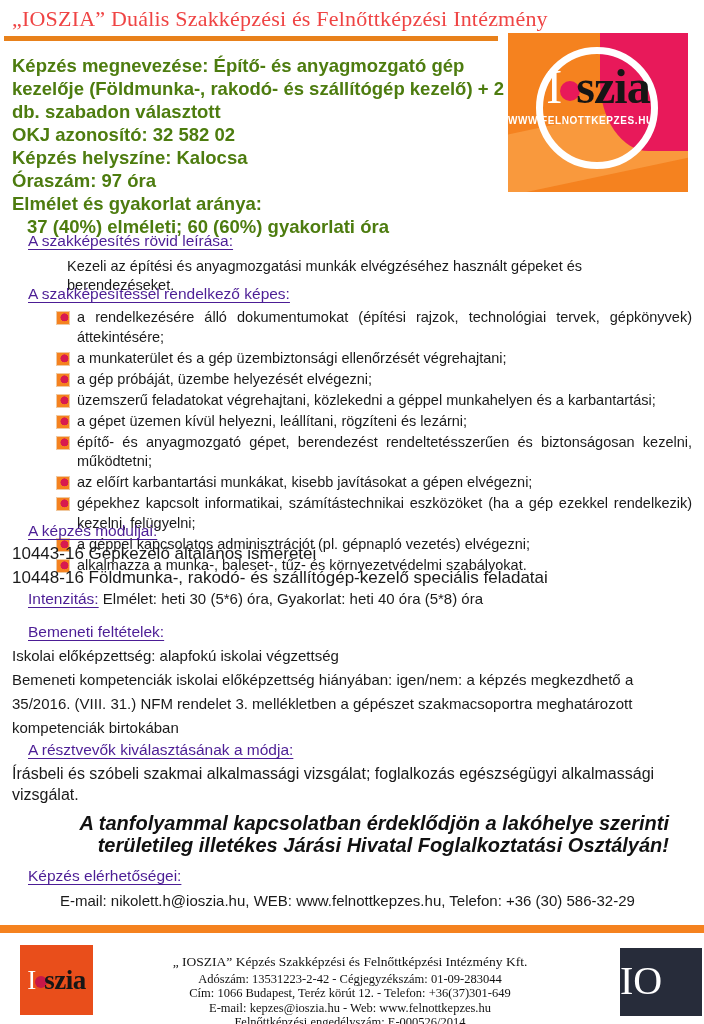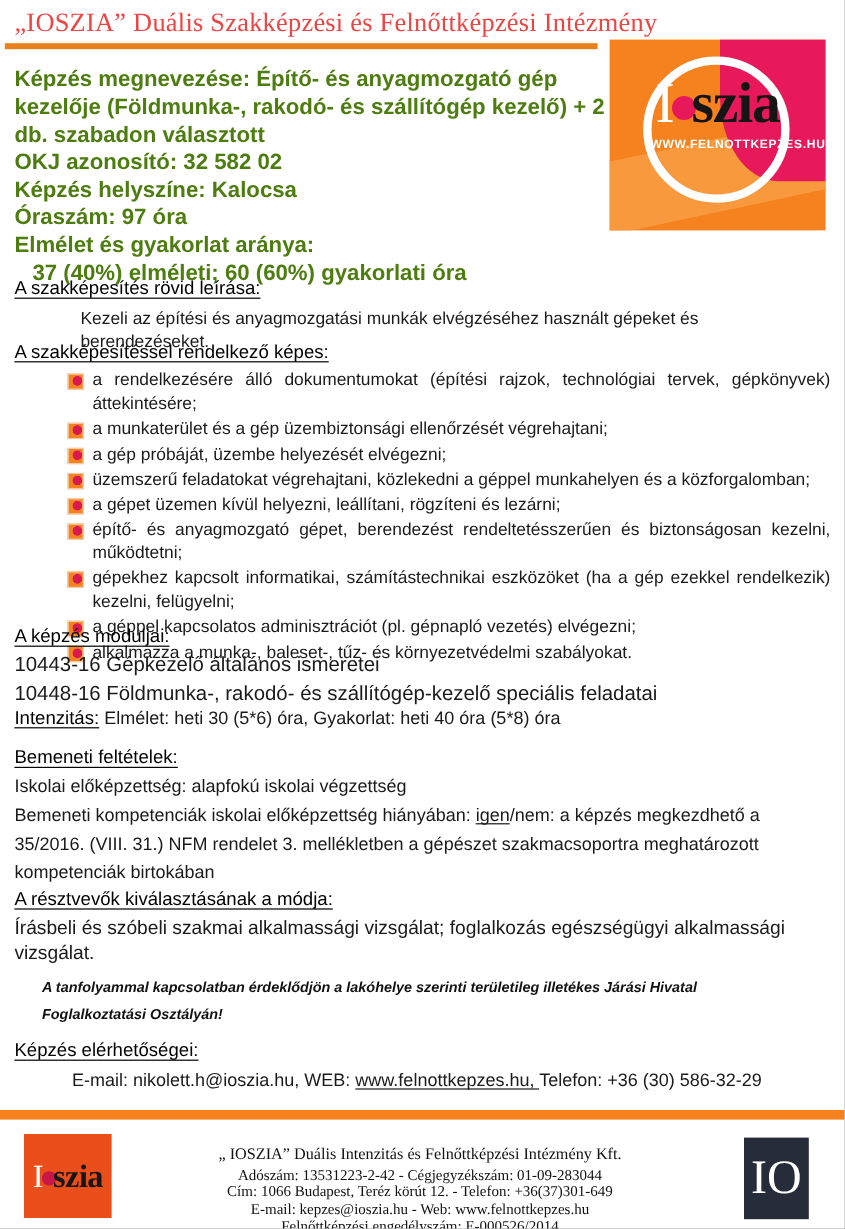--- a/index.html
+++ b/index.html
@@ -38,59 +38,59 @@
     position:absolute; top:30px; left:0; width:100%; text-align:center;
     font-family:"Liberation Serif", serif; font-size:48px; line-height:48px;
   }
   .logo-main .wordmark .i { color:#ffffff; font-weight:normal; }
   .logo-main .wordmark .o-dot {
     display:inline-block; width:20px; height:20px; border-radius:50%;
     background:#E8195A; margin:0 -4px 2px -2px; vertical-align:baseline;
   }
   .logo-main .wordmark .szia { color:#151515; font-weight:bold; letter-spacing:-1px; }
   .logo-main .logo-url {
-    position:absolute; top:82px; left:0; width:100%; text-align:right;
+    position:absolute; top:82px; left:0; width:100%; text-align:left;
     color:#ffffff; font-size:10px; font-weight:bold; letter-spacing:.6px;
   }
 
   
   .info-block {
     position:absolute; top:54px; left:12px; width:494px;
     font-size:18.5px; font-weight:bold; line-height:23px; color:#4d7c0f;
   }
   .info-block .indent { padding-left:15px; }
 
   
   .sec { position:absolute; left:12px; right:12px; font-size:14.5px; line-height:19px; }
   .sec-heading {
-    font-size:15.5px; color:#000000;
-    text-decoration:underline; text-decoration-skip-ink:none; text-underline-offset:3px;
-  }
-  .u { text-decoration:underline; text-decoration-skip-ink:none; text-underline-offset:2px;margin-top:44px; }
+    font-size:15.5px; color:#4c1d95;
+    text-decoration:underline; text-decoration-skip-ink:none; text-underline-offset:3px;margin-left:16px;
+  }
+  .u { text-decoration-skip-ink:none; text-underline-offset:2px;margin-top:44px; }
 
   .desc-body { margin-top:7px; padding-left:55px; }
 
   .cap-list { list-style:none; margin-top:5px; padding-left:45px; }
   .cap-list li {
     position:relative; padding-left:20px; margin-bottom:1.5px;
     text-align:justify; line-height:19.5px;
   }
   .bullet-ico {
     position:absolute; left:0; top:4px; width:12px; height:12px;
     background:radial-gradient(circle at 62% 45%, #D81A4F 0 38%, #F5821F 42%);
     outline:1px solid #f0c9a0;
   }
   .modules p { margin-top:3px; line-height:21px; font-size:17px; }
   .entry-line1 { margin-top:5px; font-size:15px; }
   .entry-para  { margin-top:3px; font-size:15px; line-height:24px; }
   .selection-body { margin-top:4px; font-size:16px; line-height:21px; }
 
   .notice {
-    position:absolute; left:35px; right:35px; text-align:left;
-    font-size:12px; font-weight:bold; font-style:italic; line-height:22px; color:#111;
+    position:absolute; left:35px; right:35px; text-align:right;
+    font-size:20px; font-weight:bold; font-style:italic; line-height:22px; color:#111;
   }
   .contact-line { margin-top:6px; padding-left:48px; font-size:15px; }
   .contact-line .link { cursor:pointer; }
 
   
   .footer-bar { position:absolute; top:925px; left:0; width:704px; height:8px; background:#F5821F; }
   .logo-footer-left {
     position:absolute; top:945px; left:20px; width:73px; height:70px;
     background:#E94E1B; text-align:center;
     font-family:"Liberation Serif", serif; font-size:27px; line-height:70px;
@@ -100,22 +100,22 @@
     display:inline-block; width:12px; height:12px; border-radius:50%;
     background:#C81748; margin:0 -3px 1px -1px; vertical-align:baseline;
   }
   .logo-footer-left .szia { color:#161616; font-weight:bold; letter-spacing:-.5px; }
   .footer-text {
     position:absolute; top:955px; left:110px; width:480px; text-align:center;
     font-family:"Liberation Serif", serif; font-size:12.5px; line-height:14.5px; color:#111;
   }
   .footer-text .company { font-size:13.5px; margin-bottom:2px; }
   .logo-footer-right {
-    position:absolute; top:948px; left:620px; width:54px; height:68px;
-    background:#272C3A; color:#ffffff; text-align:center;
+    position:absolute; top:948px; left:620px; width:82px; height:68px;
+    background:#272C3A; color:#ffffff; text-align:left;
     font-family:"Liberation Serif", serif; font-size:40px; line-height:66px;
   }
 
   
   #sec-shortdesc { top:231px; }
   #sec-cap       { top:284px; }
   #sec-modules   { top:521px; }
   #sec-intensity { top:589px; }
   #sec-entry     { top:622px; }
   #sec-selection { top:740px; }
@@ -151,24 +151,24 @@
     <div class="sec-heading">A szakképesítés rövid leírása:</div>
     <div class="desc-body">Kezeli az építési és anyagmozgatási munkák elvégzéséhez használt gépeket és berendezéseket.</div>
   </div>
 
   <div class="sec" id="sec-cap">
     <div class="sec-heading">A szakképesítéssel rendelkező képes:</div>
     <ul class="cap-list">
       <li><span class="bullet-ico"></span><span>a rendelkezésére álló dokumentumokat (építési rajzok, technológiai tervek, gépkönyvek) áttekintésére;</span></li>
       <li><span class="bullet-ico"></span><span>a munkaterület és a gép üzembiztonsági ellenőrzését végrehajtani;</span></li>
       <li><span class="bullet-ico"></span><span>a gép próbáját, üzembe helyezését elvégezni;</span></li>
-      <li><span class="bullet-ico"></span><span>üzemszerű feladatokat végrehajtani, közlekedni a géppel munkahelyen és a közforgalomban;</span></li>
+      <li><span class="bullet-ico"></span><span>üzemszerű feladatokat végrehajtani, közlekedni a géppel munkahelyen és a karbantartási;</span></li>
       <li><span class="bullet-ico"></span><span>a gépet üzemen kívül helyezni, leállítani, rögzíteni és lezárni;</span></li>
       <li><span class="bullet-ico"></span><span>építő- és anyagmozgató gépet, berendezést rendeltetésszerűen és biztonságosan kezelni, működtetni;</span></li>
-      <li><span class="bullet-ico"></span></li>
+      <li><span class="bullet-ico"></span><span>az előírt karbantartási munkákat, kisebb javításokat a gépen elvégezni;</span></li>
       <li><span class="bullet-ico"></span><span>gépekhez kapcsolt informatikai, számítástechnikai eszközöket (ha a gép ezekkel rendelkezik) kezelni, felügyelni;</span></li>
       <li><span class="bullet-ico"></span><span>a géppel kapcsolatos adminisztrációt (pl. gépnapló vezetés) elvégezni;</span></li>
       <li><span class="bullet-ico"></span><span>alkalmazza a munka-, baleset-, tűz- és környezetvédelmi szabályokat.</span></li>
     </ul>
   </div>
 
   <div class="sec modules" id="sec-modules">
     <div class="sec-heading">A képzés moduljai:</div>
     <p>10443-16 Gépkezelő általános ismeretei</p>
     <p>10448-16 Földmunka-, rakodó- és szállítógép-kezelő speciális feladatai</p>
@@ -194,21 +194,21 @@
   <div class="sec" id="sec-contact">
     <div class="sec-heading">Képzés elérhetőségei:</div>
     <div class="contact-line"><span>E-mail: nikolett.h@ioszia.hu, WEB: </span><span class="u link">www.felnottkepzes.hu, </span><span>Telefon: +36 (30) 586-32-29</span></div>
   </div>
 
   <div class="footer-bar"></div>
 
   <div class="logo-footer-left"><span class="i">I</span><span class="o-dot"></span><span class="szia">szia</span></div>
 
   <div class="footer-text">
-    <div class="company">„ IOSZIA” Duális Intenzitás és Felnőttképzési Intézmény Kft.</div>
+    <div class="company">„ IOSZIA” Képzés Szakképzési és Felnőttképzési Intézmény Kft.</div>
     <div>Adószám: 13531223-2-42 - Cégjegyzékszám: 01-09-283044</div>
     <div>Cím: 1066 Budapest, Teréz körút 12. - Telefon: +36(37)301-649</div>
     <div>E-mail: kepzes@ioszia.hu - Web: www.felnottkepzes.hu</div>
     <div>Felnőttképzési engedélyszám: E-000526/2014</div>
   </div>
 
   <div class="logo-footer-right">IO</div>
 
 </div>
 

